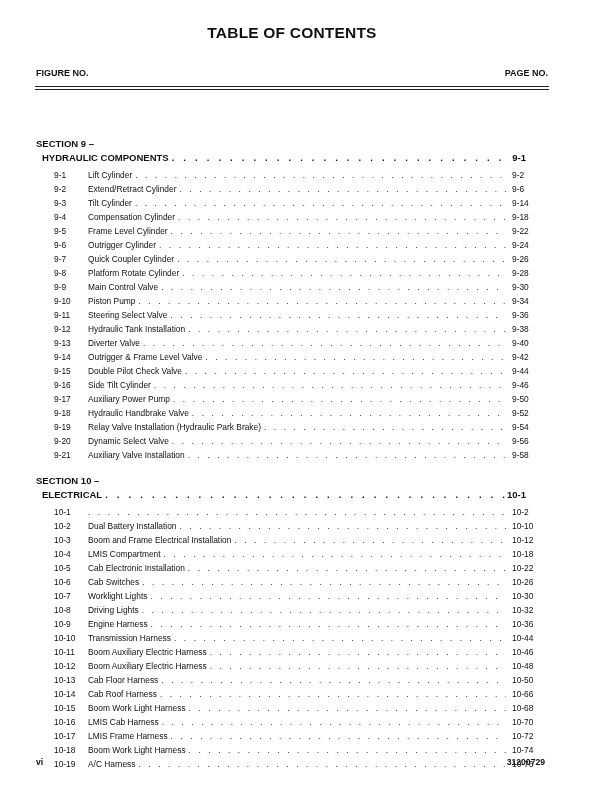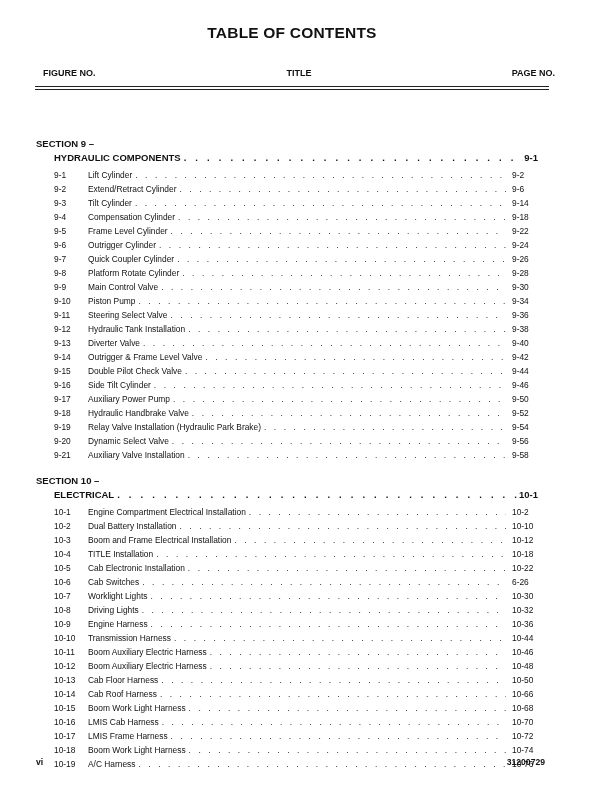--- a/index.html
+++ b/index.html
@@ -1,30 +1,30 @@
 <!DOCTYPE html>
 <html><head>
   <meta charset="utf-8">
   <style>
     html, body { margin: 0; padding: 0; background: #ffffff; }
     body { width: 612px; height: 792px; position: relative; overflow: hidden;
       font-family: "Liberation Sans", sans-serif; color: #111111; }
     .page-title { position: absolute; top: 24px; left: 0; width: 584px; text-align: center;
       font-weight: bold; font-size: 15.5px; letter-spacing: 0.2px; }
     .col-header { position: absolute; top: 68px; left: 36px; width: 512px; height: 14px;
-      font-weight: bold; font-size: 9px; margin-left: 7px; }
+      font-weight: bold; font-size: 9px; }
     .col-header span { position: absolute; top: 0; }
     .hdr-fig { left: 0; }
     .hdr-title { left: 0; width: 512px; text-align: center; }
     .hdr-page { right: 0; }
     .double-rule { position: absolute; top: 86px; left: 35px; width: 514px; height: 1px;
       border-top: 1px solid #222; border-bottom: 1px solid #222; padding-top: 1px; }
     .section { position: absolute; left: 36px; width: 512px; }
     .sec-head { font-weight: bold; font-size: 9.5px; height: 13px; line-height: 13px; margin-top: 40px; }
-    .sec-title-row { position: relative; height: 15px; line-height: 15px; font-weight: bold; font-size: 9.5px; margin-left: 18px; width: 484px; display: flex; }
+    .sec-title-row { position: relative; height: 15px; line-height: 15px; font-weight: bold; font-size: 9.5px; margin-left: 6px; width: 484px; display: flex; }
     .sec-title-row .t { white-space: nowrap; padding-right: 3px; }
     .sec-title-row .dots { flex: 1; overflow: hidden; white-space: nowrap; letter-spacing: 3.2px; font-weight: bold; }
     .sec-title-row .p { white-space: nowrap; padding-left: 1px; }
     .entries { margin-top: 3px; }
     .entry { position: relative; height: 14px; line-height: 14px; font-size: 8.4px; display: flex; width: 484px; margin-left: 18px; }
     .entry .num { width: 34px; flex: none; white-space: nowrap; }
     .entry .title { white-space: nowrap; padding-right: 3px; }
     .entry .dots { flex: 1; overflow: hidden; white-space: nowrap; letter-spacing: 2.6px; color: #222; }
     .entry .pg { width: 26px; flex: none; text-align: left; padding-left: 6px; white-space: nowrap; }
     .footer { position: absolute; top: 757px; left: 36px; width: 512px; height: 14px; font-weight: bold; font-size: 8.6px; }
@@ -33,21 +33,20 @@
     .ft-center { left: 0; width: 512px; text-align: center; }
     .ft-right { right: 3px; }
   </style>
 </head>
 <body>
 
 <div class="page-title">TABLE OF CONTENTS</div>
 
 <div class="col-header">
   <span class="hdr-fig">FIGURE NO.</span>
-  <span class="hdr-title">TITLE</span>
   <span class="hdr-page">PAGE NO.</span>
 </div>
 <div class="double-rule"></div>
 
 <div class="section" id="sec0" style="top:97px;">
     <div class="sec-head">SECTION  9 –</div>
     <div class="sec-title-row">
       <span class="t">HYDRAULIC COMPONENTS</span>
       <span class="dots"> . . . . . . . . . . . . . . . . . . . . . . . . . . . . . . . . . . . . . . . . . . . . . . . . . . . . . . . . . . . . . . . . . . . . . . . . . . . . . . . . . . . . . . . . . . . . . . . . . . . . . . . . . . . . . . . . . . . . . . . .</span>
       <span class="p">9-1</span>
@@ -184,53 +183,52 @@
 <div class="section" id="sec1" style="top:434px;">
     <div class="sec-head">SECTION  10 –</div>
     <div class="sec-title-row">
       <span class="t">ELECTRICAL</span>
       <span class="dots"> . . . . . . . . . . . . . . . . . . . . . . . . . . . . . . . . . . . . . . . . . . . . . . . . . . . . . . . . . . . . . . . . . . . . . . . . . . . . . . . . . . . . . . . . . . . . . . . . . . . . . . . . . . . . . . . . . . . . . . . .</span>
       <span class="p">10-1</span>
     </div>
     <div class="entries">
       <div class="entry">
         <span class="num">10-1</span>
-        <span class="title">Engine Compartment Electrical Installation</span>
         <span class="dots"> . . . . . . . . . . . . . . . . . . . . . . . . . . . . . . . . . . . . . . . . . . . . . . . . . . . . . . . . . . . . . . . . . . . . . . . . . . . . . . . . . . . . . . . . . . . . . . . . . . . . . . . . . . . . . . . . . . . . . . . .</span>
         <span class="pg">10-2</span>
       </div>
       <div class="entry">
         <span class="num">10-2</span>
         <span class="title">Dual Battery Installation</span>
         <span class="dots"> . . . . . . . . . . . . . . . . . . . . . . . . . . . . . . . . . . . . . . . . . . . . . . . . . . . . . . . . . . . . . . . . . . . . . . . . . . . . . . . . . . . . . . . . . . . . . . . . . . . . . . . . . . . . . . . . . . . . . . . .</span>
         <span class="pg">10-10</span>
       </div>
       <div class="entry">
         <span class="num">10-3</span>
         <span class="title">Boom and Frame Electrical Installation</span>
         <span class="dots"> . . . . . . . . . . . . . . . . . . . . . . . . . . . . . . . . . . . . . . . . . . . . . . . . . . . . . . . . . . . . . . . . . . . . . . . . . . . . . . . . . . . . . . . . . . . . . . . . . . . . . . . . . . . . . . . . . . . . . . . .</span>
         <span class="pg">10-12</span>
       </div>
       <div class="entry">
         <span class="num">10-4</span>
-        <span class="title">TITLE Installation</span>
+        <span class="title">LMIS Compartment</span>
         <span class="dots"> . . . . . . . . . . . . . . . . . . . . . . . . . . . . . . . . . . . . . . . . . . . . . . . . . . . . . . . . . . . . . . . . . . . . . . . . . . . . . . . . . . . . . . . . . . . . . . . . . . . . . . . . . . . . . . . . . . . . . . . .</span>
         <span class="pg">10-18</span>
       </div>
       <div class="entry">
         <span class="num">10-5</span>
         <span class="title">Cab Electronic Installation</span>
         <span class="dots"> . . . . . . . . . . . . . . . . . . . . . . . . . . . . . . . . . . . . . . . . . . . . . . . . . . . . . . . . . . . . . . . . . . . . . . . . . . . . . . . . . . . . . . . . . . . . . . . . . . . . . . . . . . . . . . . . . . . . . . . .</span>
         <span class="pg">10-22</span>
       </div>
       <div class="entry">
         <span class="num">10-6</span>
         <span class="title">Cab Switches</span>
         <span class="dots"> . . . . . . . . . . . . . . . . . . . . . . . . . . . . . . . . . . . . . . . . . . . . . . . . . . . . . . . . . . . . . . . . . . . . . . . . . . . . . . . . . . . . . . . . . . . . . . . . . . . . . . . . . . . . . . . . . . . . . . . .</span>
-        <span class="pg">6-26</span>
+        <span class="pg">10-26</span>
       </div>
       <div class="entry">
         <span class="num">10-7</span>
         <span class="title">Worklight Lights</span>
         <span class="dots"> . . . . . . . . . . . . . . . . . . . . . . . . . . . . . . . . . . . . . . . . . . . . . . . . . . . . . . . . . . . . . . . . . . . . . . . . . . . . . . . . . . . . . . . . . . . . . . . . . . . . . . . . . . . . . . . . . . . . . . . .</span>
         <span class="pg">10-30</span>
       </div>
       <div class="entry">
         <span class="num">10-8</span>
         <span class="title">Driving Lights</span>

